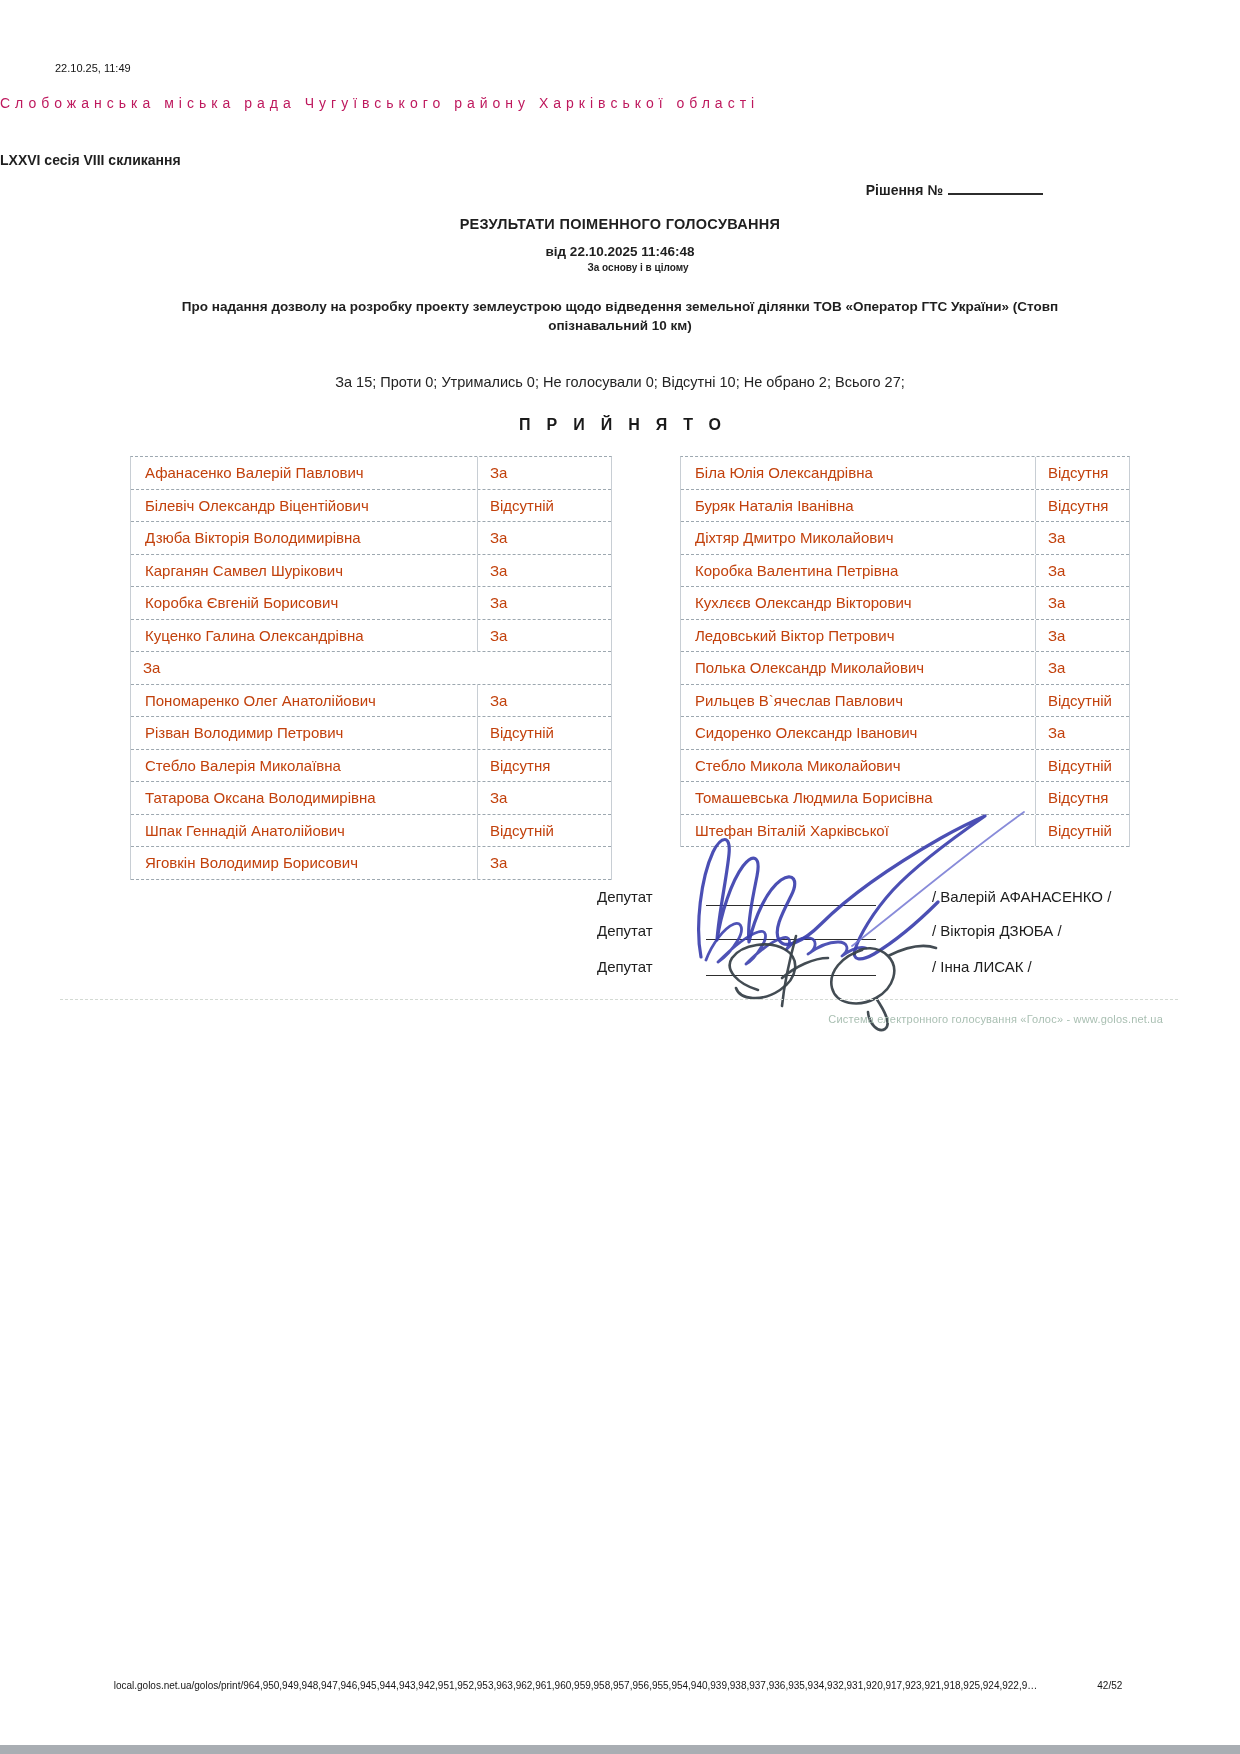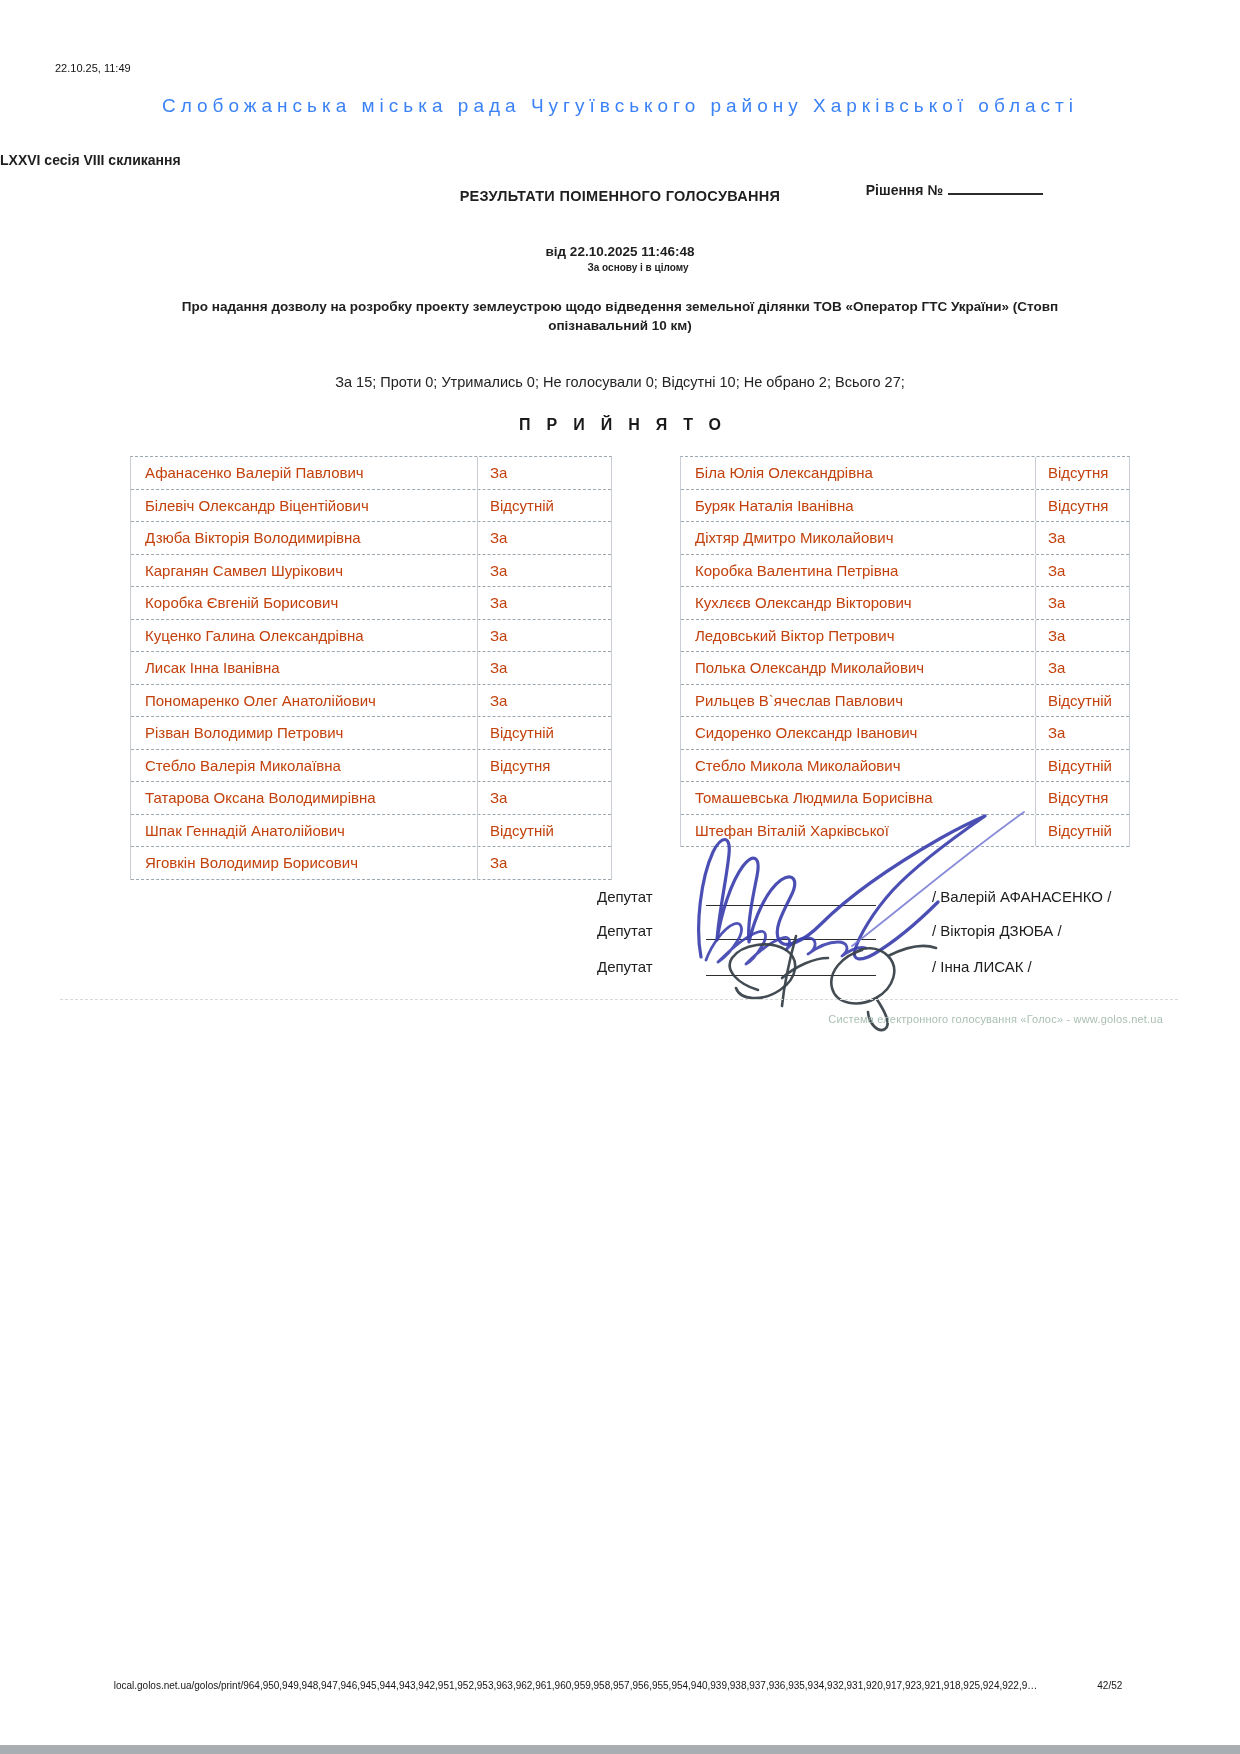--- a/index.html
+++ b/index.html
@@ -7,28 +7,28 @@
     position:relative; width:1240px; height:1754px; margin:0 auto;
     background:#ffffff; overflow:hidden;
     font-family:"Liberation Sans","DejaVu Sans",sans-serif; color:#1f1f1f;
   }
   
   .print-header { position:absolute; top:62px; left:0; right:0; height:16px; font-size:11px; color:#141414; }
   .ph-date  { position:absolute; left:55px; top:0; }
   .ph-title { text-align:center; }
 
   .council-title {
-    position:absolute; top:95px; left:0; right:0; text-align:center;
-    font-size:19px; letter-spacing:5px; color:#3b82f6; white-space:nowrap;
+    position:absolute; top:95px; left:0; right:0; 
+    font-size:14px; letter-spacing:5px; color:#be185d; white-space:nowrap;
   }
   .session-title { position:absolute; top:152px; left:0; right:0; text-align:left; font-weight:bold; font-size:14px; }
   .decision { position:absolute; top:180px; right:197px; font-weight:bold; font-size:14px; white-space:nowrap; }
   .decision-blank { display:inline-block; width:95px; height:13px; border-bottom:2px solid #2c2c2c; margin-left:5px; }
 
-  .results-heading { position:absolute; top:188px; left:0; right:0; text-align:center; font-weight:bold; font-size:14.5px; letter-spacing:.3px; }
+  .results-heading { position:absolute; top:216px; left:0; right:0; text-align:center; font-weight:bold; font-size:14.5px; letter-spacing:.3px; }
   .vote-datetime  { position:absolute; top:244px; left:0; right:0; text-align:center; font-weight:bold; font-size:13.5px; }
   .vote-mode      { position:absolute; top:262px; left:0; right:0; text-align:center; font-weight:bold; font-size:10px;padding-left:36px; }
 
   .subject { position:absolute; top:298px; left:0; right:0; text-align:center; font-weight:bold; font-size:13.5px; line-height:18.5px; }
 
   .tally    { position:absolute; top:374px; left:0; right:0; text-align:center; font-size:14.5px; color:#232323; }
   .accepted { position:absolute; top:416px; left:0; right:0; text-align:center; font-weight:bold; font-size:16px; letter-spacing:16px; text-indent:16px; color:#1a1a1a; }
 
   
   .vote-table { position:absolute; top:456px; border-left:1px solid #c8ced4; border-right:1px solid #c8ced4; border-top:1px dashed #9da8b0; }
@@ -112,21 +112,20 @@
         <div class="cell-name">Коробка Євгеній Борисович</div>
         <div class="cell-vote">За</div>
       </div>
 
       <div class="row">
         <div class="cell-name">Куценко Галина Олександрівна</div>
         <div class="cell-vote">За</div>
       </div>
 
       <div class="row">
-        <div class="cell-name">Лисак Інна Іванівна</div>
         <div class="cell-vote">За</div>
       </div>
 
       <div class="row">
         <div class="cell-name">Пономаренко Олег Анатолійович</div>
         <div class="cell-vote">За</div>
       </div>
 
       <div class="row">
         <div class="cell-name">Різван Володимир Петрович</div>

